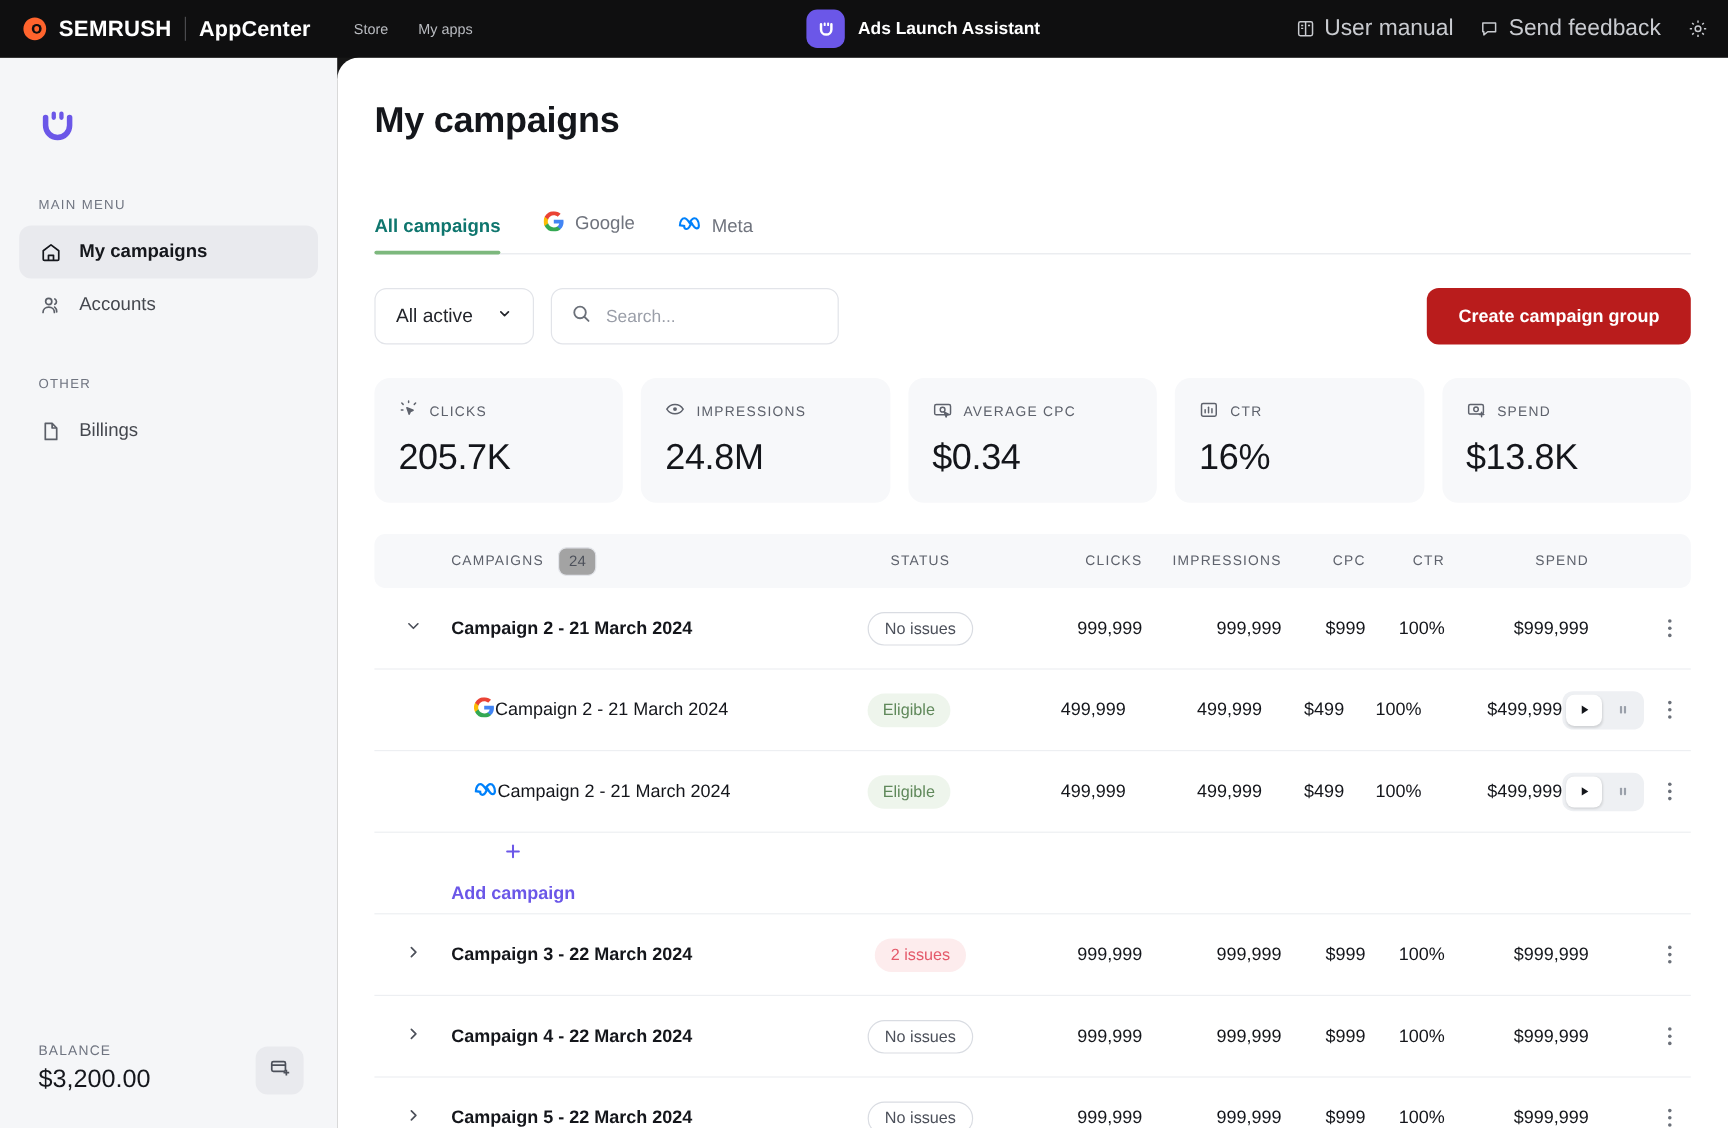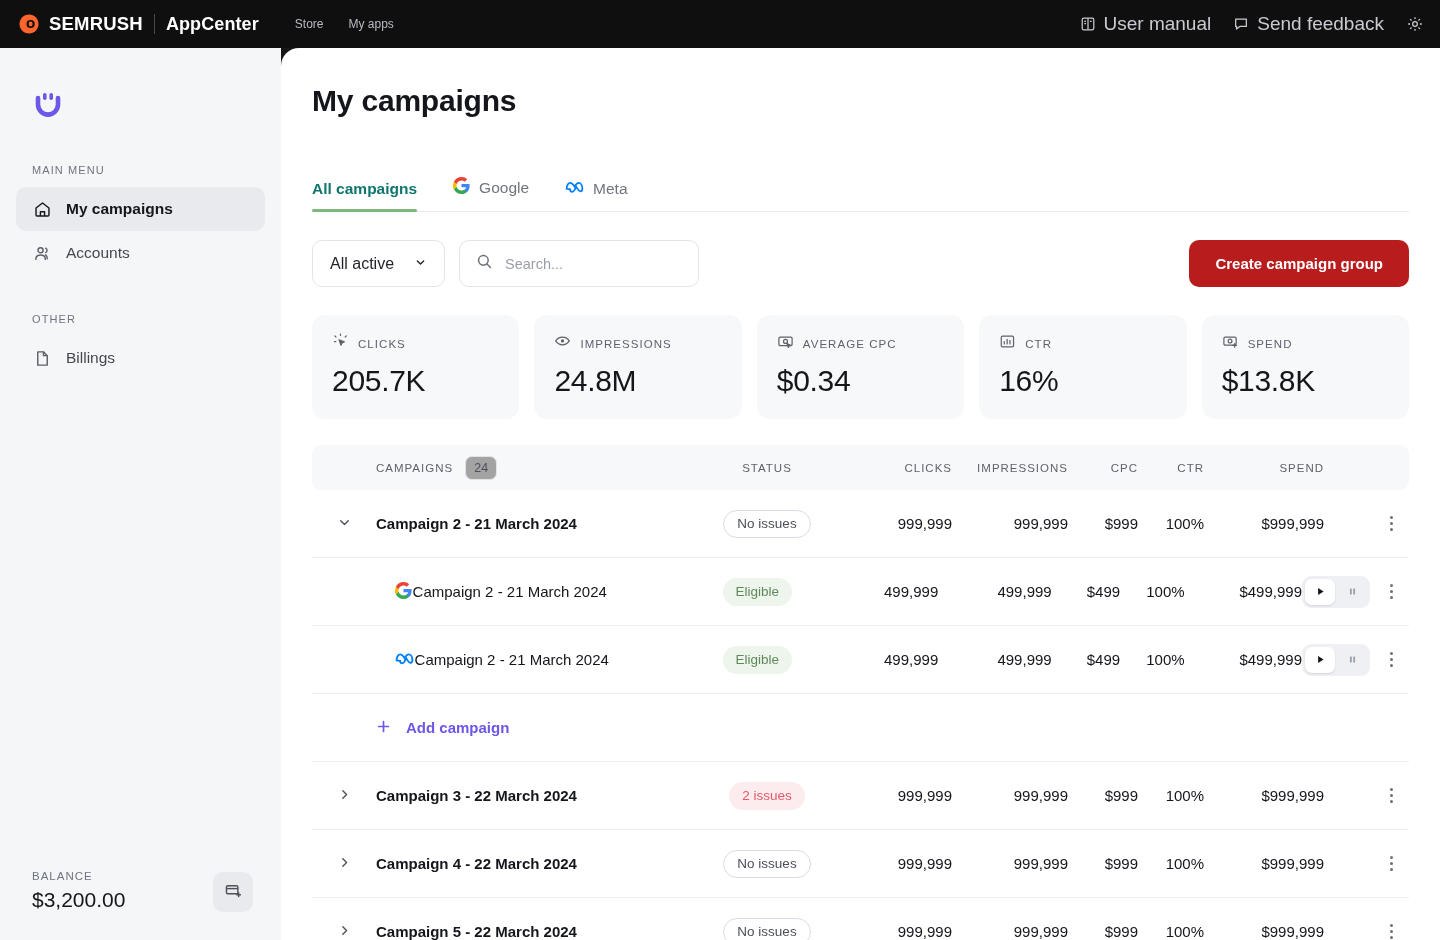--- a/index.html
+++ b/index.html
@@ -208,21 +208,21 @@
   }
   .toggle .seg.on { background: #fff; box-shadow: 0 1px 2px rgba(0,0,0,.12); }
   .kebab { display:flex; flex-direction: column; gap: 3px; cursor: pointer; padding: 4px;}
   .kebab i { width: 3px; height: 3px; border-radius: 50%; background: #6b7079; display:block;}
   .addrow {
     display: flex; align-items: center; height: 68px;
     border-bottom: 1px solid #edeff2;
   }
   .addlink {
     display: flex; align-items: center; gap: 15px; margin-left: 64px;
-    color: #6b57e8; font-size: 15px; font-weight: bold; cursor: pointer;
+    color: #6b57e8; font-size: 15px; font-weight: bold; cursor: pointer; flex-direction: column;
   }
 </style>
 </head>
 <body>
 
 <div class="topbar">
   <div class="tb-left">
     <div class="semrush-logo">
       <span class="semrush-mark">
         <svg width="22" height="22" viewBox="0 0 22 22">
@@ -234,20 +234,30 @@
       <span class="semrush-word">SEMRUSH</span>
     </div>
     <span class="tb-div"></span>
     <span class="appcenter">AppCenter</span>
     <div class="tb-navlinks">
       <span class="tb-navlink">Store</span>
       <span class="tb-navlink">My apps</span>
     </div>
   </div>
 
+  <div class="tb-center">
+    <span class="app-badge">
+      <svg width="19" height="19" viewBox="0 0 22 22">
+        <path d="M6 6v5a5 5 0 0 0 10 0V6" stroke="#fff" stroke-width="2.4" fill="none" stroke-linecap="round"></path>
+        <rect x="8.6" y="4.4" width="1.9" height="3.4" rx=".9" fill="#fff"></rect>
+        <rect x="11.9" y="4.4" width="1.9" height="3.4" rx=".9" fill="#fff"></rect>
+      </svg>
+    </span>
+    <span class="app-title">Ads Launch Assistant</span>
+  </div>
 
   <div class="tb-right">
     <div class="tb-ritem">
       <span class="tb-ricon">
         <svg width="16" height="16" viewBox="0 0 18 18" fill="none" stroke="#c9cbd0" stroke-width="1.4">
           <rect x="2.5" y="2.5" width="13" height="13" rx="1.6"></rect>
           <line x1="9" y1="2.5" x2="9" y2="15.5"></line>
           <line x1="4.8" y1="6" x2="6.8" y2="6"></line>
           <line x1="4.8" y1="8.6" x2="6.8" y2="8.6"></line>
           <line x1="11.2" y1="6" x2="13.2" y2="6"></line>

